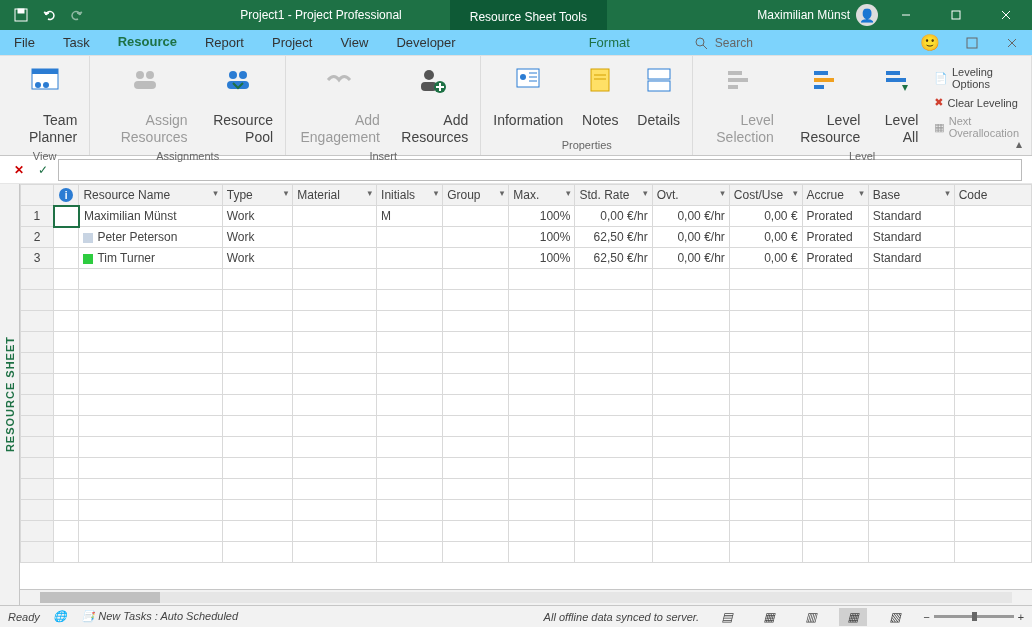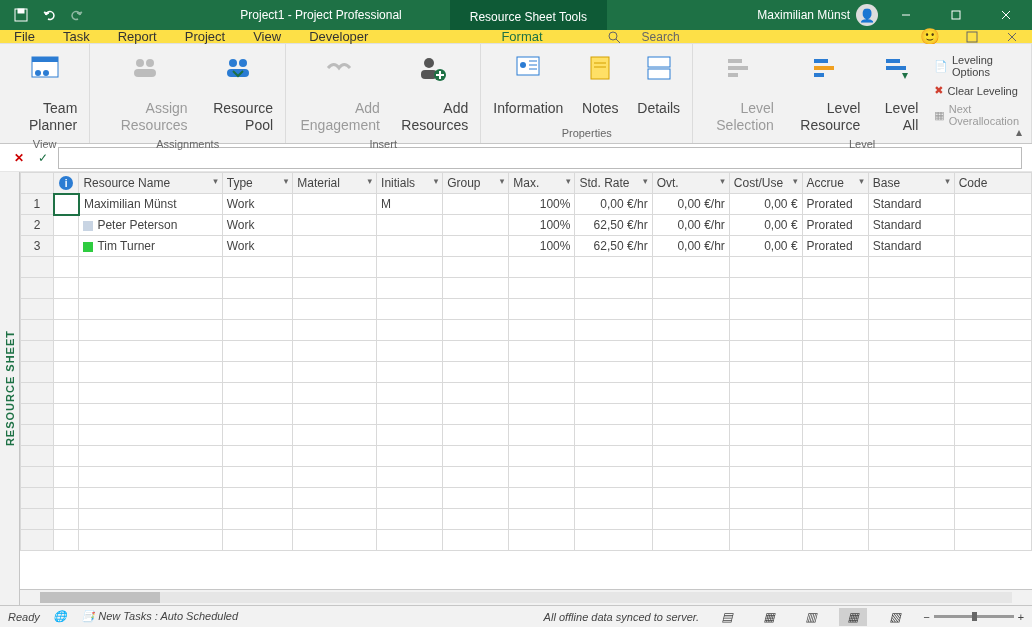--- a/index.html
+++ b/index.html
@@ -11,25 +11,25 @@
 .titlebar .qat .qbtn { width: 26px; height: 26px; display: flex; align-items: center; justify-content: center; cursor: pointer; }
 .titlebar .title-center { flex: 1; display: flex; justify-content: center; align-items: center; gap: 48px; }
 .titlebar .tool-tab { background: #0e5a36; padding: 6px 20px; height: 30px; display: flex; align-items: flex-end; }
 .titlebar .right { display: flex; align-items: center; gap: 6px; padding-right: 4px; }
 .titlebar .user { display: flex; align-items: center; gap: 6px; }
 .titlebar .avatar { width: 22px; height: 22px; border-radius: 50%; background: #ddd; display: flex; align-items: center; justify-content: center; font-size: 13px; }
 .titlebar .winbtn { width: 44px; height: 30px; display: flex; align-items: center; justify-content: center; cursor: pointer; }
 .titlebar svg { fill: #fff; stroke: #fff; }
 
 
-.menutabs { height: 14px; background: #fde047; border-bottom: 1px solid #e0e0e0; display: flex; align-items: center; }
+.menutabs { height: 26px; background: #7dd3fc; border-bottom: 1px solid #e0e0e0; display: flex; align-items: center; }
 .menutabs .tab { padding: 0 14px; height: 30px; display: flex; align-items: center; cursor: pointer; font-size: 13px; color: #333; }
 .menutabs .tab.active { color: #1e7145; border-bottom: 2px solid #1e7145; font-weight: 600; }
 .menutabs .tab.format { color: #1e7145; margin-left: 105px; }
-.menutabs .search { display: flex; align-items: center; gap: 21px; margin-left: 50px; color: #666; }
+.menutabs .search { display: flex; align-items: center; gap: 7px; margin-left: 50px; color: #666; }
 .menutabs .smile { margin-left: auto; font-size: 16px; padding-right: 12px; }
 .menutabs .rbtn { width: 40px; display: flex; align-items: center; justify-content: center; cursor: pointer; }
 
 
 .ribbon { height: 100px; background: #f2f2f2; border-bottom: 1px solid #c6c6c6; display: flex; position: relative; }
 .ribbon .group { border-right: 1px solid #dcdcdc; display: flex; flex-direction: column; align-items: center; padding: 4px 6px 2px 6px; }
 .ribbon .group .items { display: flex; gap: 4px; flex: 1; align-items: flex-start; }
 .ribbon .group .label { font-size: 11px; color: #666; padding-bottom: 2px; }
 .ribbon .big { display: flex; flex-direction: column; align-items: center; justify-content: flex-start; padding: 4px 6px; cursor: pointer; min-width: 54px; }
 .ribbon .big .ico { width: 32px; height: 32px; display: flex; align-items: center; justify-content: center; font-size: 24px; }
@@ -126,20 +126,21 @@
           <line x1="2" y1="2" x2="10" y2="10" stroke="#fff"></line>
           <line x1="10" y1="2" x2="2" y2="10" stroke="#fff"></line>
         </svg>
       </div>
   </div>
 </div>
 
 <div class="menutabs">
   <div class="tab">File</div>
   <div class="tab">Task</div>
+  <div class="tab active">Resource</div>
   <div class="tab">Report</div>
   <div class="tab">Project</div>
   <div class="tab">View</div>
   <div class="tab">Developer</div>
   <div class="tab format">Format</div>
   <div class="search">
     <svg width="14" height="14">
         <circle cx="6" cy="6" r="4" fill="none" stroke="#666"></circle>
         <line x1="9" y1="9" x2="13" y2="13" stroke="#666"></line>
       </svg>

